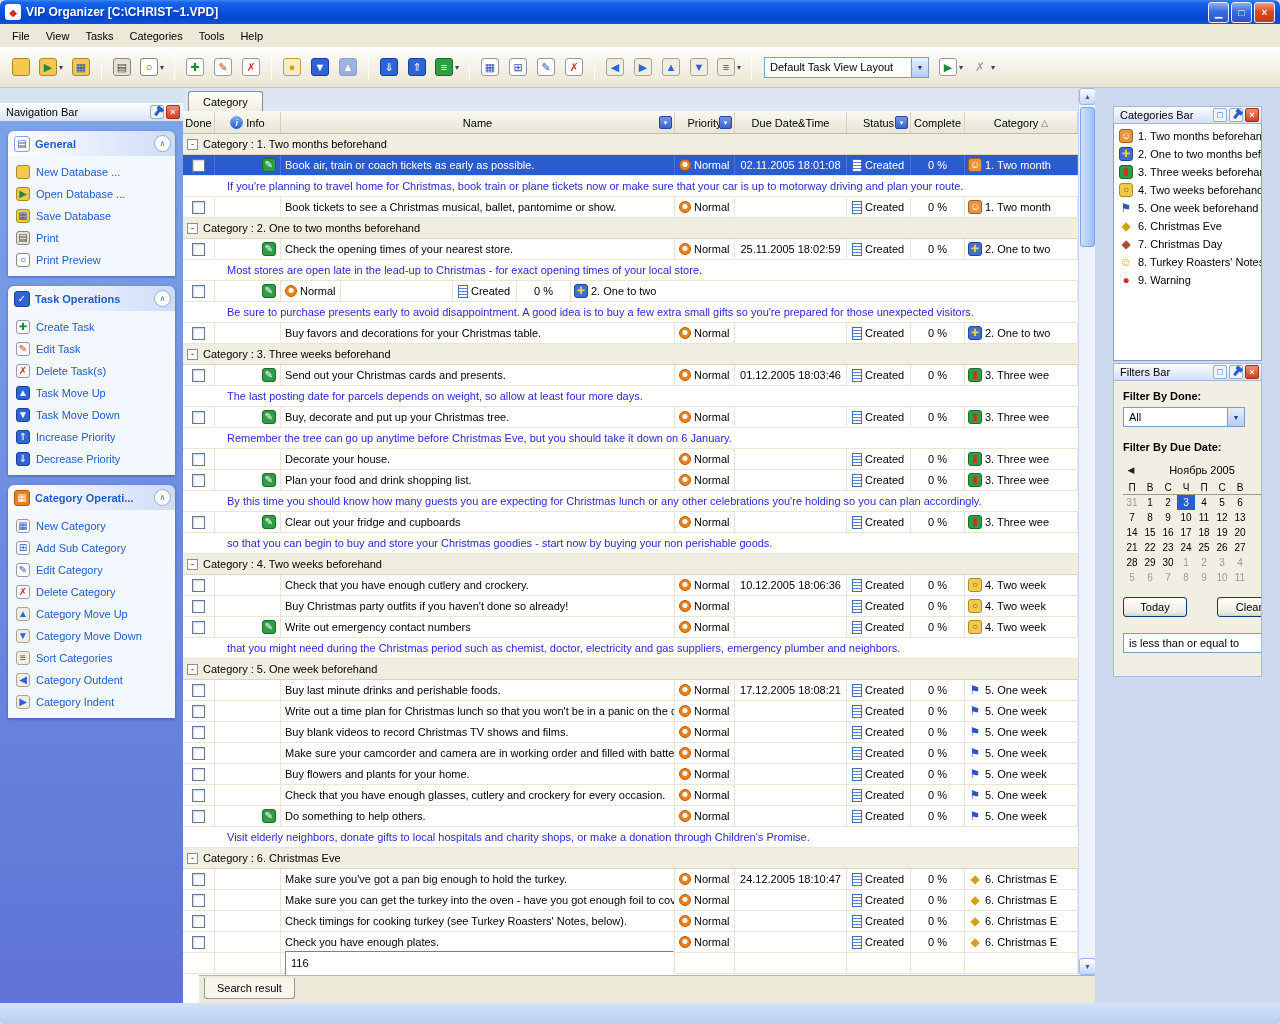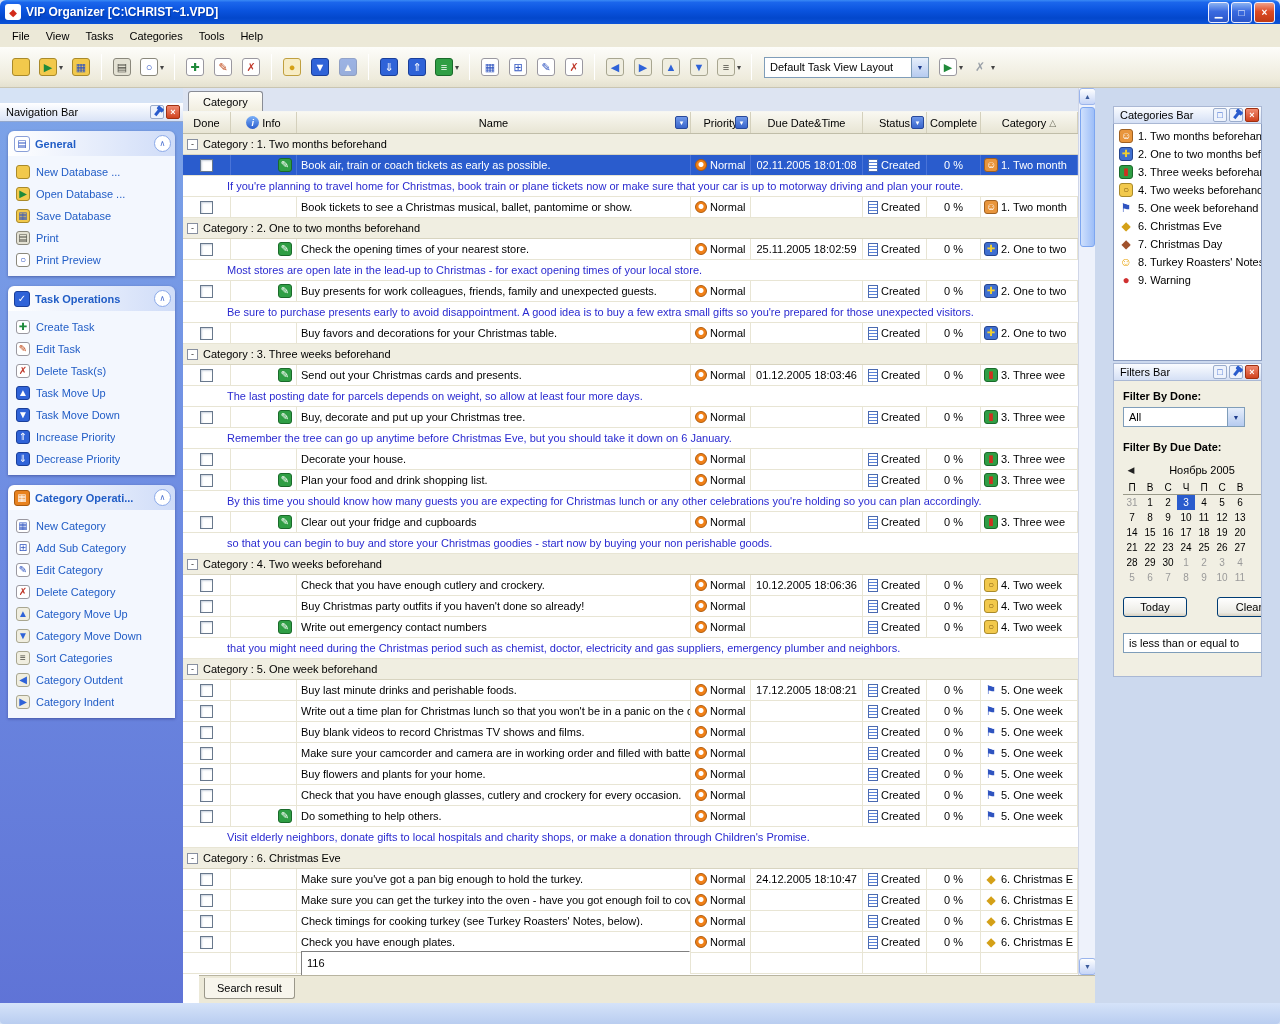--- a/index.html
+++ b/index.html
@@ -46,21 +46,21 @@
   .nav-item{display:flex;align-items:center;gap:6px;height:22px;padding-left:6px;color:#215dc6;cursor:pointer;}
   .nav-label{white-space:nowrap;overflow:hidden;}
 
   
   #main{position:absolute;left:183px;top:88px;width:912px;height:915px;background:#fff;}
   #tabstrip{position:absolute;left:0;top:0;width:100%;height:24px;background:#dde4f2;display:flex;align-items:flex-end;padding-left:5px;border-bottom:1px solid #f6f6f2;}
   #tab-category{height:20px;padding:0 14px;background:linear-gradient(180deg,#fefdf9,#f1eee0);border:1px solid #898c95;border-bottom:none;border-radius:3px 3px 0 0;display:flex;align-items:center;cursor:pointer;}
   #grid{position:absolute;left:0;top:24px;right:17px;bottom:28px;overflow:hidden;background:#fff;}
   #grid-header{display:flex;height:22px;background:linear-gradient(180deg,#f9f8f1,#e8e5d4);border-bottom:1px solid #c0bda8;}
   .hc{display:flex;align-items:center;justify-content:center;gap:3px;border-right:1px solid #d4d0bc;position:relative;cursor:pointer;overflow:hidden;}
-  .c-done{width:48px;}.c-info{width:66px;}.c-name{width:394px;}.c-pri{width:60px;}
+  .c-done{width:32px;}.c-info{width:66px;}.c-name{width:394px;}.c-pri{width:60px;}
   .c-due{width:112px;}.c-status{width:64px;}.c-comp{width:54px;}.c-cat{flex:1;min-width:0;}
   .hfilter{width:13px;height:13px;background:linear-gradient(180deg,#6f97e8,#3a66cc);border:1px solid #28489a;border-radius:2px;color:#fff;font-size:6px;display:flex;align-items:center;justify-content:center;position:absolute;right:2px;top:4px;cursor:pointer;}
   .info-ico{width:13px;height:13px;border-radius:50%;background:linear-gradient(180deg,#7ab0f8,#2a5ccd);color:#fff;font-size:9px;font-weight:bold;font-style:italic;display:flex;align-items:center;justify-content:center;flex:none;}
   .sort-asc{font-size:9px;color:#6a6a5a;}
   .row{display:flex;height:21px;border-bottom:1px solid #e8e5d4;background:#fff;}
   .grow{background:#f0eee1;align-items:center;gap:5px;padding-left:4px;border-bottom:1px solid #d8d4c0;}
   .minus{width:11px;height:11px;border:1px solid #8890a0;background:#fff;font-size:9px;line-height:9px;text-align:center;color:#333;flex:none;cursor:pointer;}
   .glabel{white-space:nowrap;overflow:hidden;}
   .ntext{color:#2a2ad0;padding-left:44px;line-height:20px;white-space:nowrap;overflow:hidden;}
   .trow .cell{display:flex;align-items:center;border-right:1px solid #e8e5d4;overflow:hidden;white-space:nowrap;}
@@ -501,23 +501,20 @@
           <div class="row nrow">
             <span class="ntext">Most stores are open late in the lead-up to Christmas - for exact opening times of your local store.</span>
           </div>
           <div class="row trow">
             <div class="cell c-done">
               <span class="cbx"></span>
             </div>
             <div class="cell c-info">
               <span class="gi" style="background: rgb(47, 158, 68); border-color: rgb(26, 106, 42); color: rgb(255, 255, 255);">✎</span>
             </div>
-            <div class="cell c-name">
-              <span>Buy presents for work colleagues, friends, family and unexpected guests.</span>
-            </div>
             <div class="cell c-pri">
               <span class="pri-dot"></span>
               <span>Normal</span>
             </div>
             <div class="cell c-due">
               <span></span>
             </div>
             <div class="cell c-status">
               <span class="doc-ico"></span>
               <span>Created</span>

